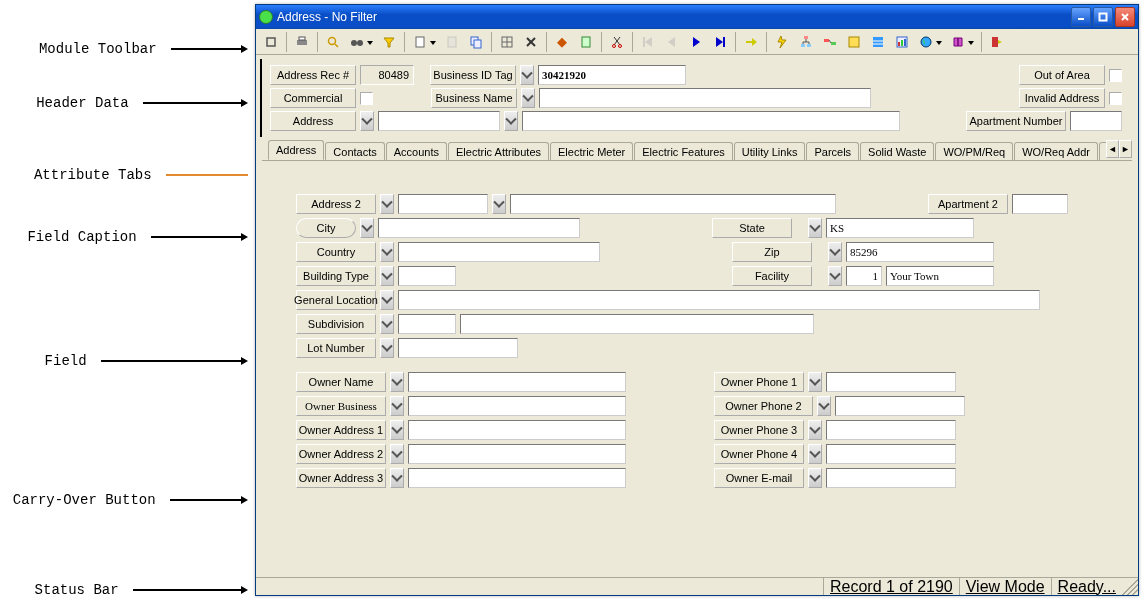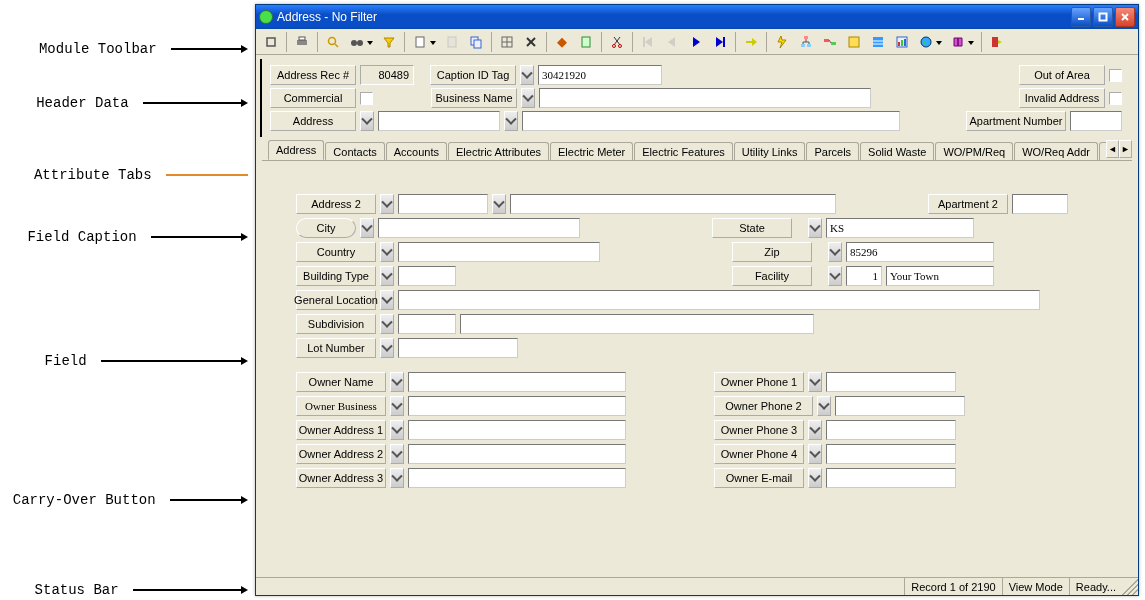--- a/index.html
+++ b/index.html
@@ -60,21 +60,21 @@
   .tab { padding:3px 7px; border:1px solid #aca899; border-bottom:none; border-radius:3px 3px 0 0; background:#ece9d8; font-size:11px; margin-right:1px; cursor:pointer; position:relative; top:1px; white-space:nowrap; }
   .tab.active { background:#ece9d8; border-bottom:1px solid #ece9d8; top:0; font-weight:normal; z-index:2; }
   .tabscroll { position:absolute; right:0; top:1px; display:flex; }
   .tabscroll .sbtn { width:13px; height:18px; border:1px outset #fff; background:#ece9d8; display:flex; align-items:center; justify-content:center; cursor:pointer; font-size:9px; }
   
   
   .formbody { flex:1; overflow:hidden; padding:12px 14px 4px 40px; }
   .frow { display:flex; align-items:center; gap:4px; margin-bottom:2px; height:22px; }
   
   
-  .statusbar { height:18px; border-top:1px solid #aca899; display:flex; align-items:center; background:#ece9d8; font-size:11px; }
+  .statusbar { height:18px; border-top:1px solid #aca899; display:flex; align-items:center; background:#ece9d8; font-size:16px;text-decoration:underline; }
   .statusbar .cell { border-left:1px solid #aca899; padding:1px 6px; height:100%; display:flex; align-items:center; }
   .grip { margin-left:auto; width:16px; height:16px; background:
     linear-gradient(135deg, transparent 50%, #aca899 50%, #aca899 55%, transparent 55%, transparent 65%, #aca899 65%, #aca899 70%, transparent 70%, transparent 80%, #aca899 80%, #aca899 85%, transparent 85%); }
   
 </style>
 </head>
 <body>
 
 <div class="wrap">
 
@@ -303,23 +303,23 @@
             <polygon points="8,5 12,7 8,9" fill="#cc0"></polygon>
           </svg>
         </div>
     </div>
 
     <div class="header-panel">
       <div class="hrow">
         <div class="cap-btn" style="width:86px;">Address Rec #</div>
         <div class="ro" style="width:54px;">80489</div>
         <div style="width:8px;"></div>
-        <div class="cap-btn" style="width:86px;">Caption ID Tag</div>
-        <div class="carry"></div>
-        <input class="input" style="width: 124px;" value="30421920">
+        <div class="cap-btn" style="width:86px;">Business ID Tag</div>
+        <div class="carry"></div>
+        <input class="input" style="width: 148px; font-weight: bold;" value="30421920">
         <div style="flex:1"></div>
         <div class="cap-btn" style="width:86px;">Out of Area</div>
         <div class="chk"></div>
       </div>
       <div class="hrow">
         <div class="cap-btn" style="width:86px;">Commercial</div>
         <div class="chk"></div>
         <div style="width:50px;"></div>
         <div class="cap-btn" style="width:86px;">Business Name</div>
         <div class="carry"></div>

